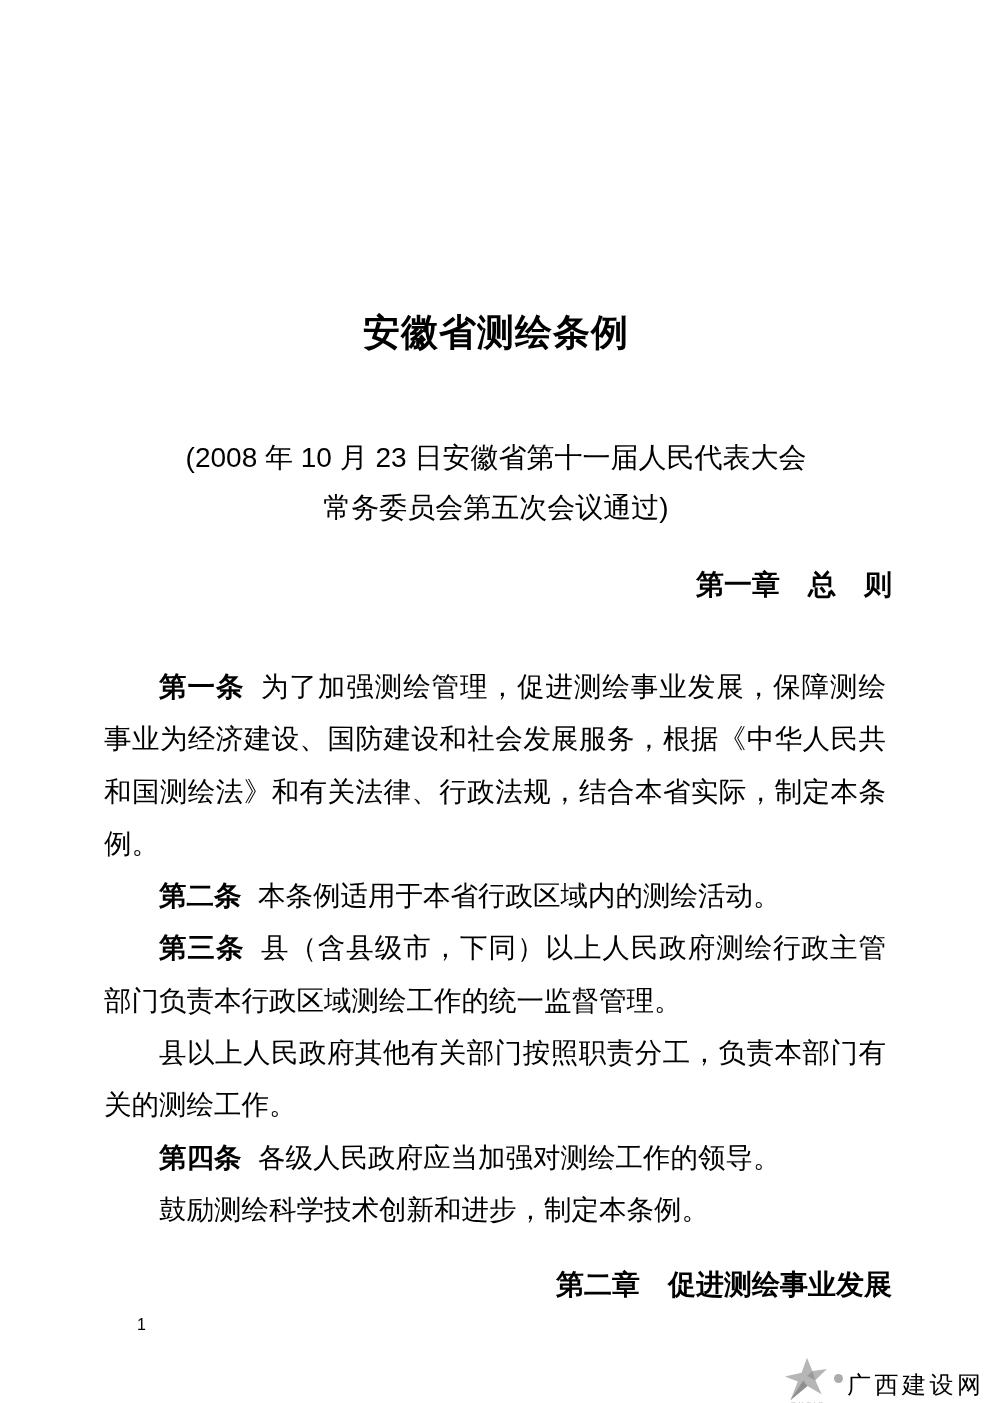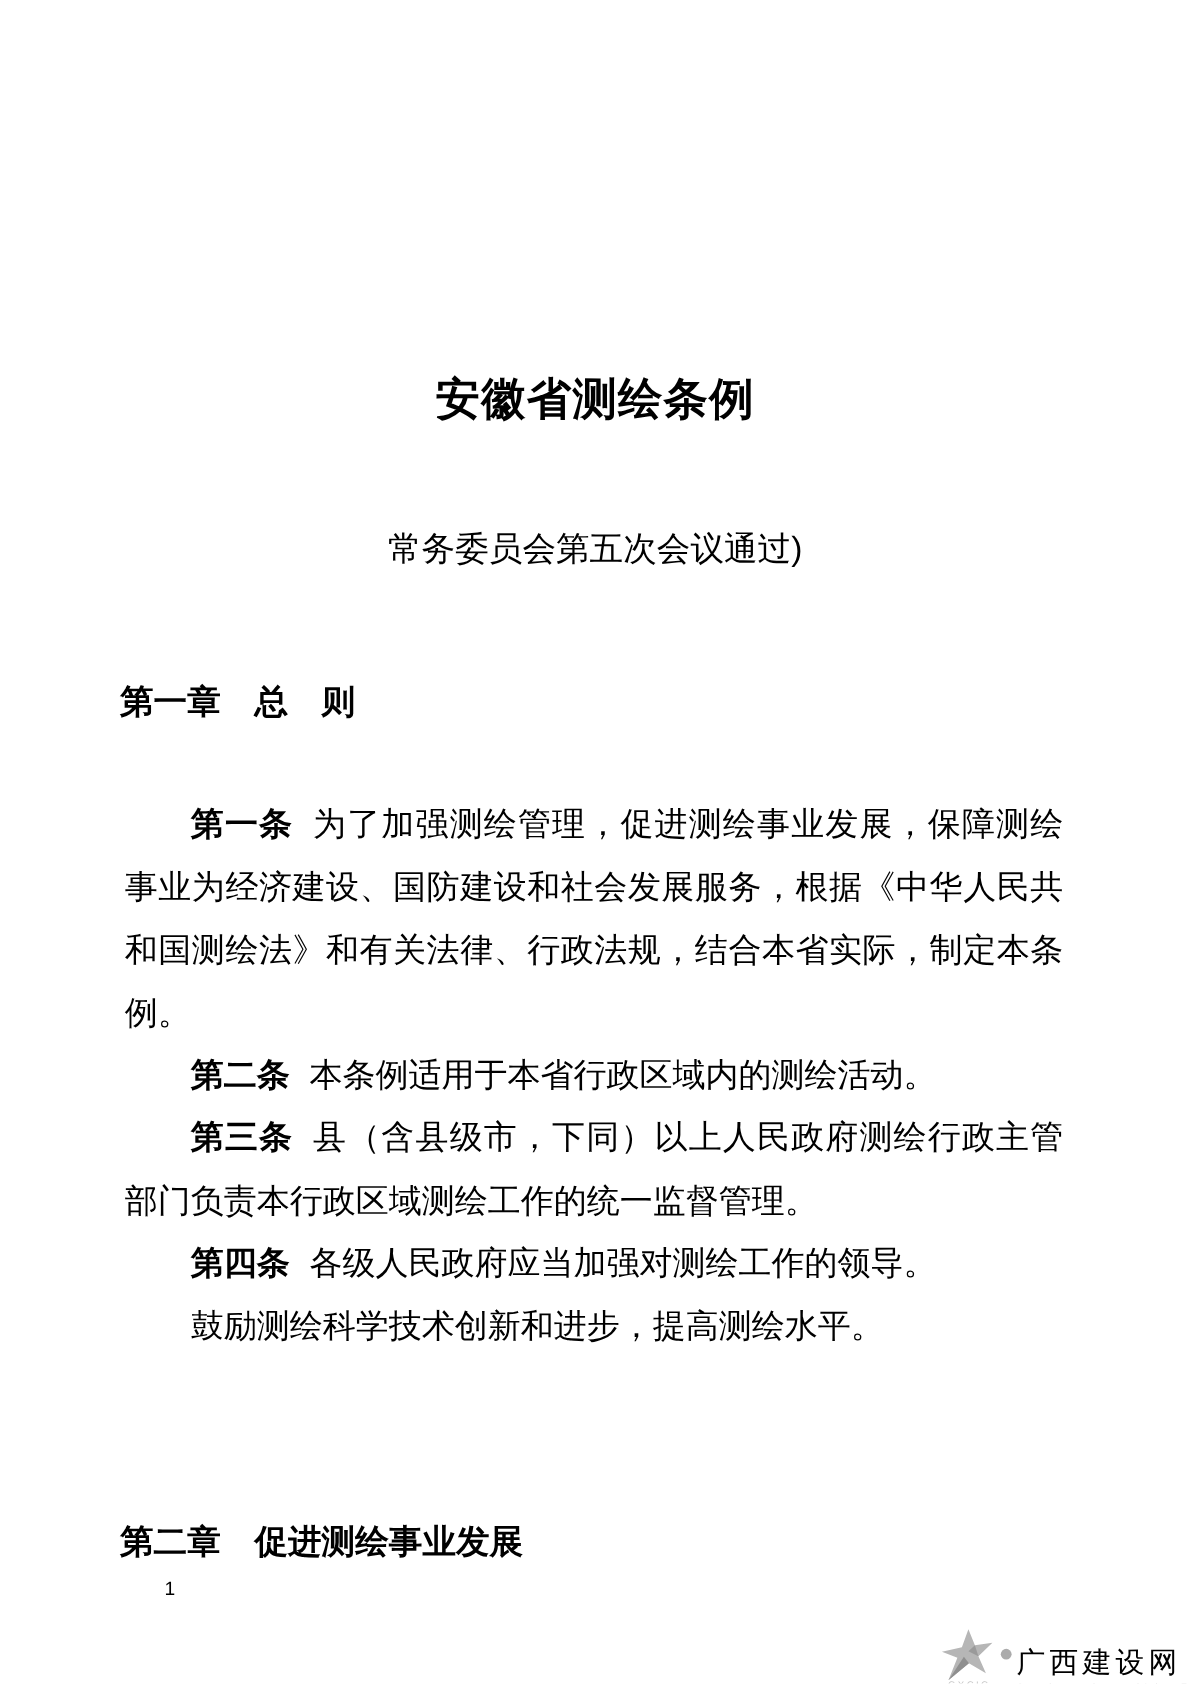--- a/index.html
+++ b/index.html
@@ -14,21 +14,21 @@
     text-align: center; font-size: 37px; font-weight: 700;
     font-family: "Liberation Sans", sans-serif; letter-spacing: 1px;
   }
   .subtitle {
     position: absolute; top: 417px; left: 100px; width: 792px;
     text-align: center; font-size: 28px; line-height: 50px;
     font-family: "Liberation Sans", sans-serif; font-weight: 500;
   }
   .chapter {
     position: absolute; left: 100px; width: 792px; margin: 0;
-    text-align: left; font-size: 28px; font-weight: 700;
+    text-align: right; font-size: 28px; font-weight: 700;
     font-family: "Liberation Sans", sans-serif;
   }
   .chapter-1 { top: 550px; }
   .chapter-2 { top: 1250px; }
 
   .body-text {
     position: absolute; top: 645px; left: 104px; width: 782px;
     font-size: 27.5px; line-height: 52.3px;
     text-align: justify; text-justify: inter-ideograph;
   }
@@ -63,31 +63,33 @@
   }
 </style>
 </head>
 <body>
 
 <div class="page">
 
   <h1 class="title">安徽省测绘条例</h1>
 
   <div class="subtitle">
+    <div>(2008 年 10 月 23 日安徽省第十一届人民代表大会</div>
     <div>常务委员会第五次会议通过)</div>
   </div>
 
   <h2 class="chapter chapter-1">第一章　总　则</h2>
 
   <div class="body-text">
     <p><span class="article-label">第一条</span><span>为了加强测绘管理，促进测绘事业发展，保障测绘事业为经济建设、国防建设和社会发展服务，根据《中华人民共和国测绘法》和有关法律、行政法规，结合本省实际，制定本条例。</span></p>
     <p><span class="article-label">第二条</span><span>本条例适用于本省行政区域内的测绘活动。</span></p>
     <p><span class="article-label">第三条</span><span>县（含县级市，下同）以上人民政府测绘行政主管部门负责本行政区域测绘工作的统一监督管理。</span></p>
+    <p><span>县以上人民政府其他有关部门按照职责分工，负责本部门有关的测绘工作。</span></p>
     <p><span class="article-label">第四条</span><span>各级人民政府应当加强对测绘工作的领导。</span></p>
-    <p><span>鼓励测绘科学技术创新和进步，提高测绘水平。</span></p>
+    <p><span>鼓励测绘科学技术创新和进步，制定本条例。</span></p>
   </div>
 
   <h2 class="chapter chapter-2">第二章　促进测绘事业发展</h2>
 
   <div class="page-number">1</div>
 
   <div class="watermark">
     <svg class="wm-star" viewBox="0 0 60 60" aria-hidden="true">
       <path d="M30 2 L36.5 18 L54 15.5 L40 29 L47.5 46 L30.5 36 L10 53 L19 30.5 L3.5 24.5 L23.5 20 Z" fill="#b6b6b6"></path>
       <path d="M10 53 L30.5 36 L25.5 29.5 Z" fill="#8f8f8f"></path>

